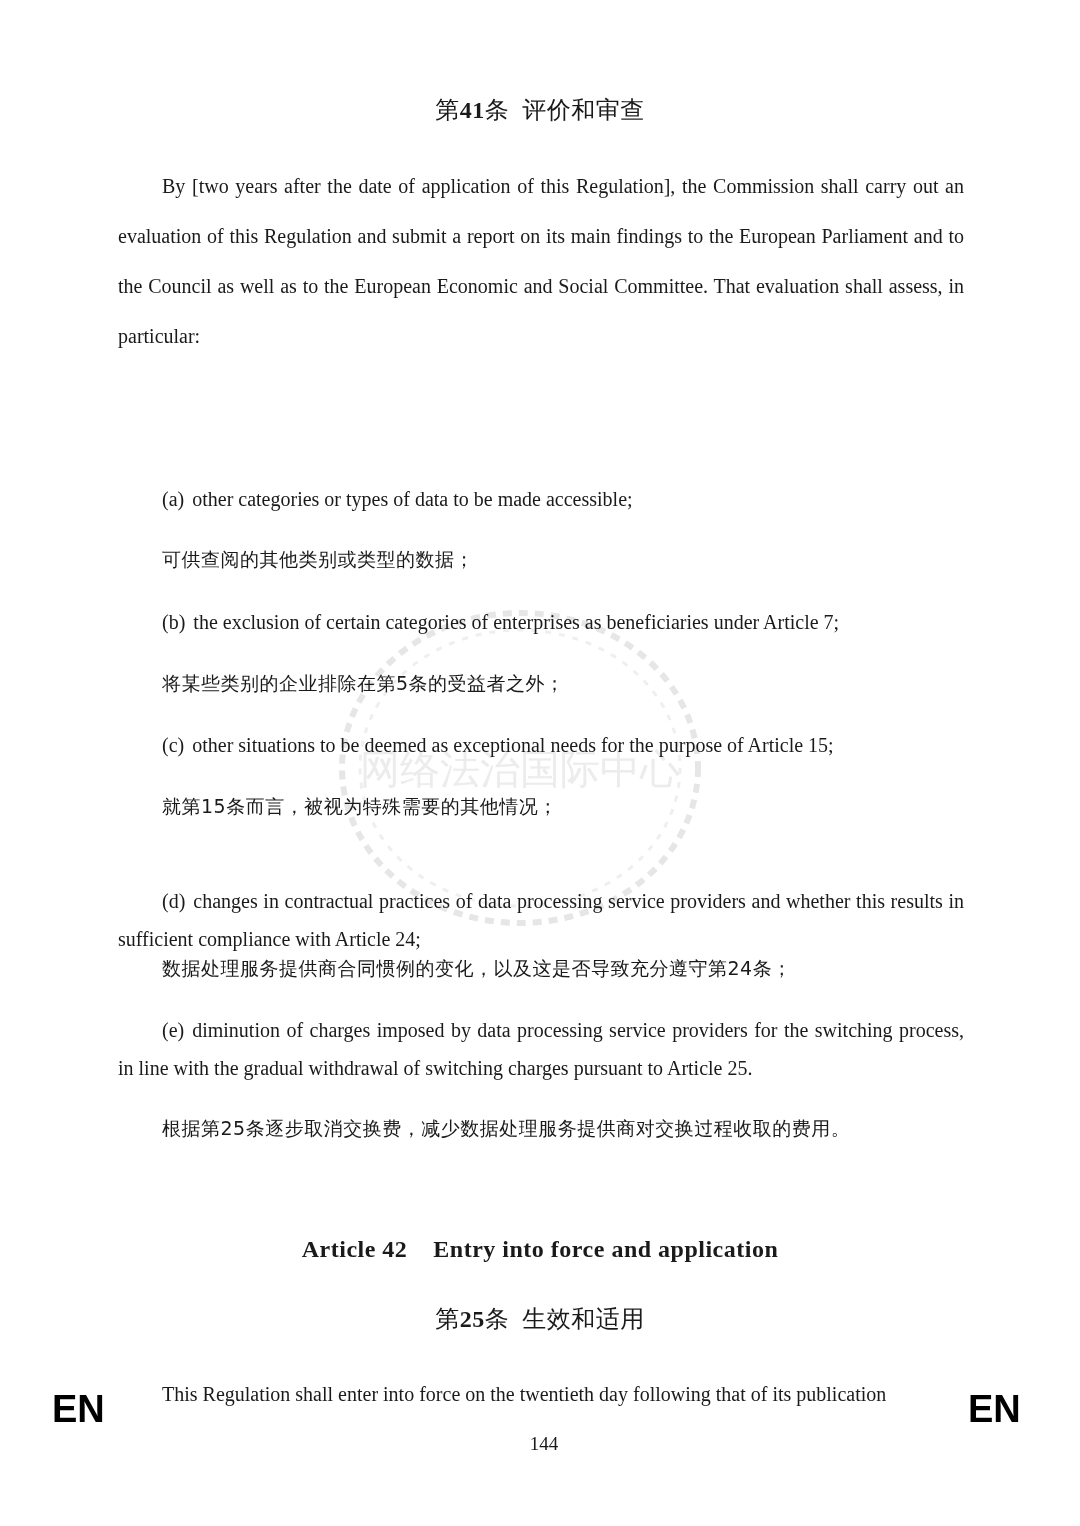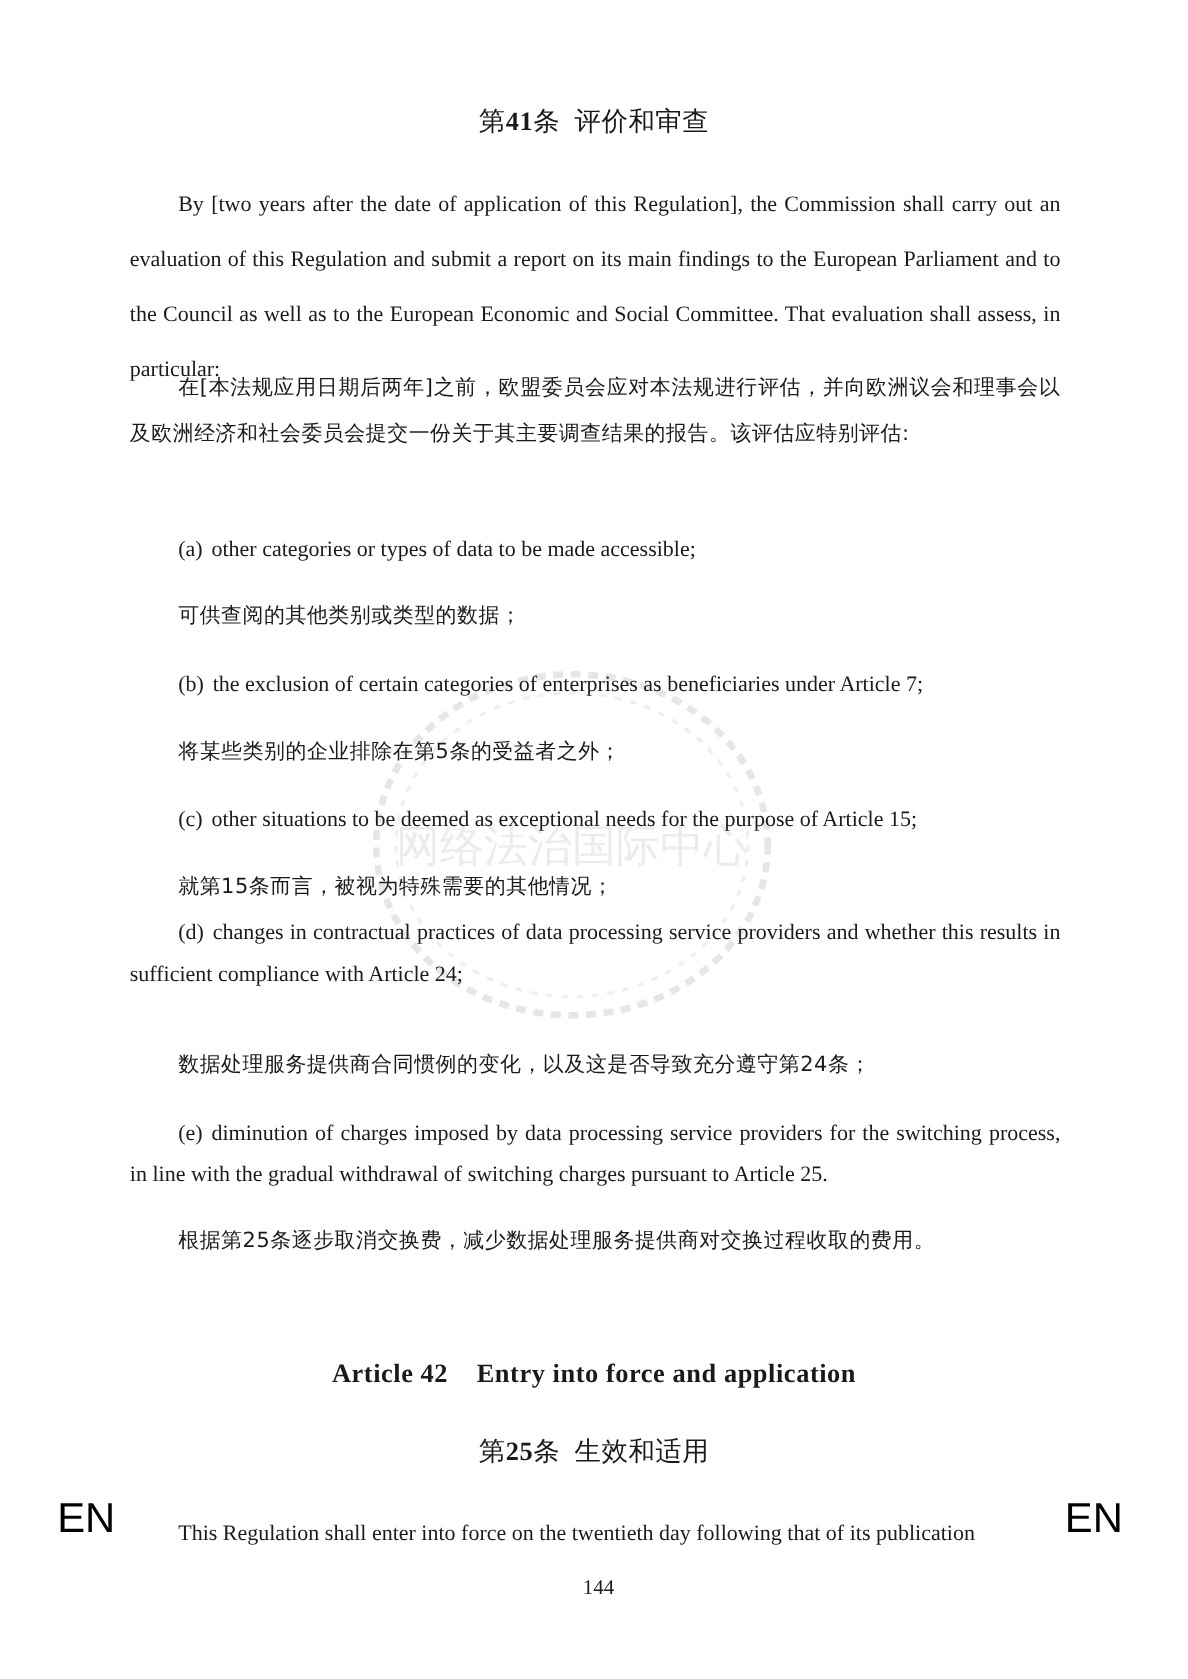--- a/index.html
+++ b/index.html
@@ -57,23 +57,23 @@
     }
     .item.zh {
       font-family: "DejaVu Sans", sans-serif;
       font-size: 19px;
       letter-spacing: 0.5px;
       text-indent: 44px;
     }
     .item .label { margin-right: 8px; }
     .en-mark {
       position: absolute;
-      top: 1360px;
+      top: 1388px;
       font-family: "Liberation Sans", "DejaVu Sans", sans-serif;
-      font-weight: normal;
+      font-weight: bold;
       font-size: 38px;
       color: #000;
       letter-spacing: 0px;
     }
     .page-number {
       position: absolute;
       top: 1433px;
       left: 0; width: 1088px;
       text-align: center;
       font-size: 19px;
@@ -100,38 +100,37 @@
       <text x="190" y="180" text-anchor="middle" font-size="40" fill="#ececec" font-family="DejaVu Sans, sans-serif">网络法治国际中心</text>
     </svg>
   </div>
 
   <div class="heading zh" style="top:94px;">
     <span>第</span><b>41</b><span style="white-space:pre;">条  评价和审查</span>
   </div>
 
   <div class="para indent" style="top:161px;">By [two years after the date of application of this Regulation], the Commission shall carry out an evaluation of this Regulation and submit a report on its main findings to the European Parliament and to the Council as well as to the European Economic and Social Committee. That evaluation shall assess, in particular:</div>
 
-  <div class="para indent zh" style="top:331px;">在[本法规应用日期后两年]之前，欧盟委员会应对本法规进行评估，并向欧洲议会和理事会以及欧洲经济和社会委员会提交一份关于其主要调查结果的报告。该评估应特别评估:</div>
 
   <div class="item zh" style="top:541px;">可供查阅的其他类别或类型的数据；</div>
   <div class="item" style="top:481px;">
     <span class="label">(a)</span><span>other categories or types of data to be made accessible;</span>
   </div>
 
   <div class="item" style="top:604px;">
     <span class="label">(b)</span><span>the exclusion of certain categories of enterprises as beneficiaries under Article 7;</span>
   </div>
   <div class="item zh" style="top:665px;">将某些类别的企业排除在第5条的受益者之外；</div>
 
   <div class="item" style="top:727px;">
     <span class="label">(c)</span><span>other situations to be deemed as exceptional needs for the purpose of Article 15;</span>
   </div>
   <div class="item zh" style="top:788px;">就第15条而言，被视为特殊需要的其他情况；</div>
 
-  <div class="item" style="top:830px;">
+  <div class="item" style="top:883px;">
     <span class="label">(d)</span><span>changes in contractual practices of data processing service providers and whether this results in sufficient compliance with Article 24;</span>
   </div>
   <div class="item zh" style="top:950px;">数据处理服务提供商合同惯例的变化，以及这是否导致充分遵守第24条；</div>
 
   <div class="item" style="top:1012px;">
     <span class="label">(e)</span><span>diminution of charges imposed by data processing service providers for the switching process, in line with the gradual withdrawal of switching charges pursuant to Article 25.</span>
   </div>
   <div class="item zh" style="top:1110px;">根据第25条逐步取消交换费，减少数据处理服务提供商对交换过程收取的费用。</div>
 
   <div class="heading" style="top:1236px; white-space:pre;">Article 42    Entry into force and application</div>

